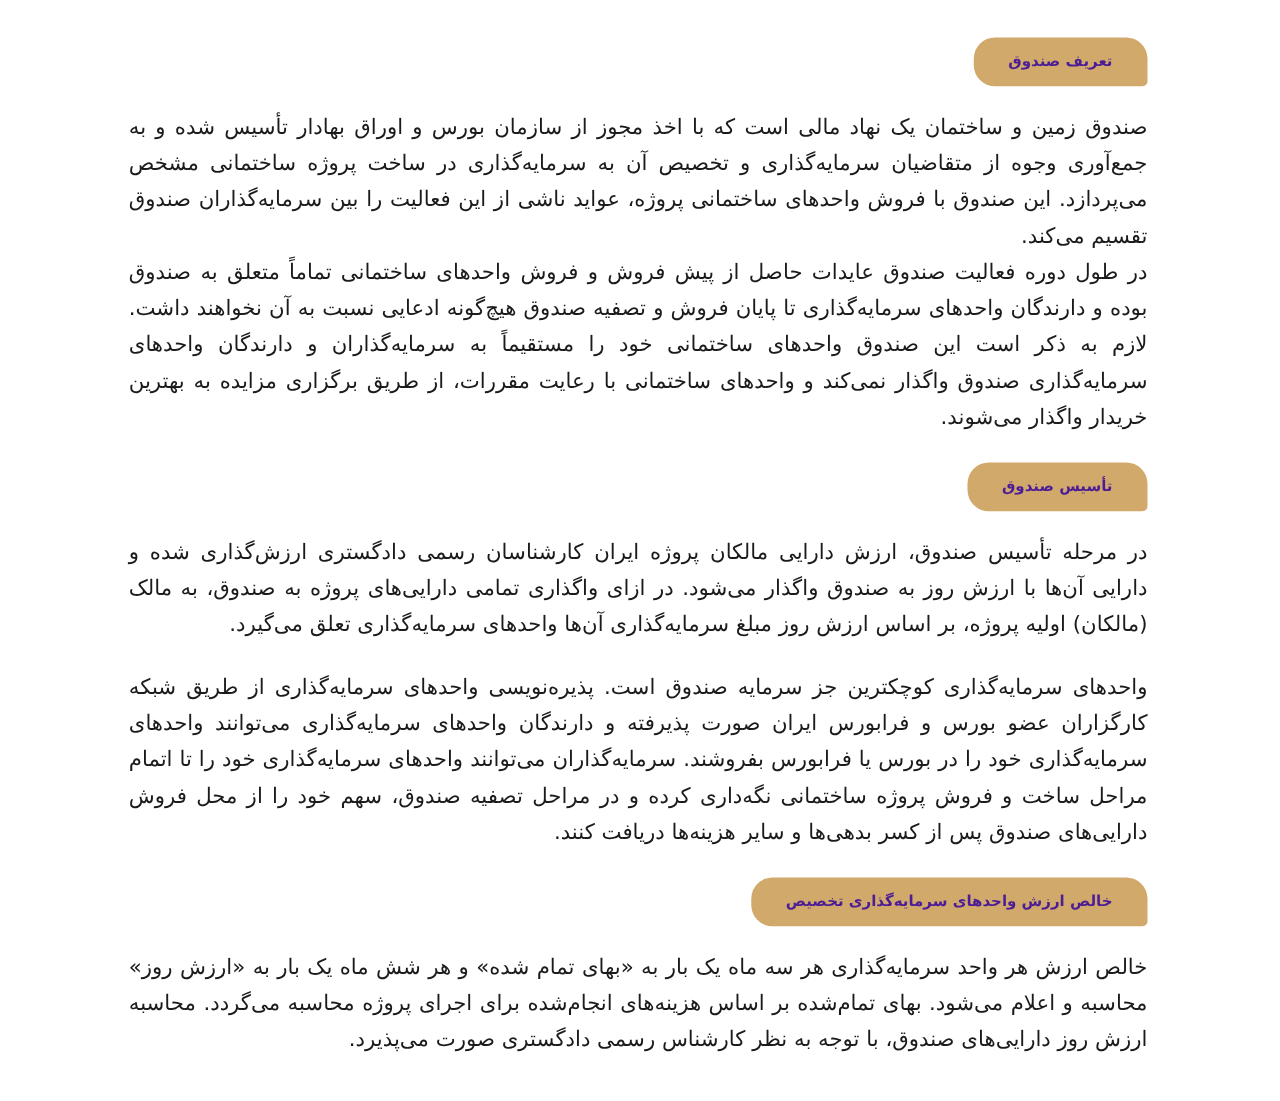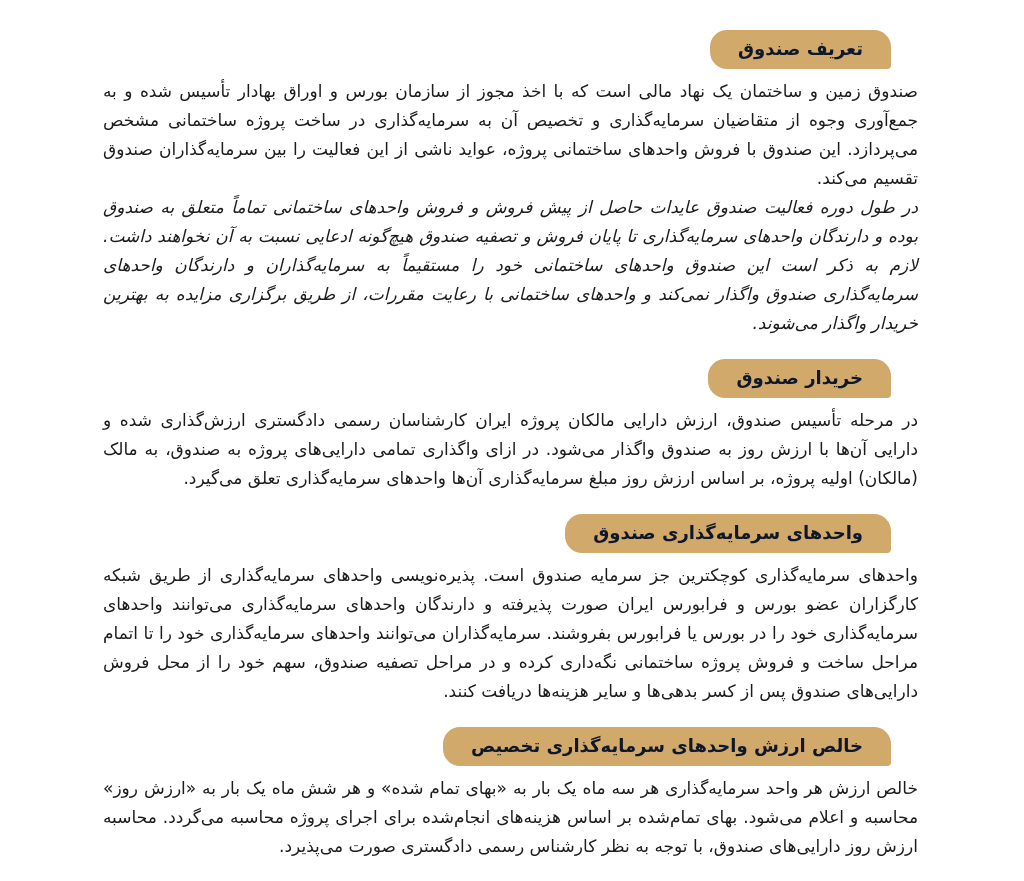--- a/index.html
+++ b/index.html
@@ -21,66 +21,61 @@
     height: 881px;
     padding: 30px 106px 8px 103px;
     background: #ffffff;
   }
   .sec {
     margin-bottom: 21px;
   }
   .sec-header {
     display: inline-block;
     background: #d1a96a;
-    color: #0f172a;
+    color: #4c1d95;
     font-weight: bold;
-    font-size: 18px;
+    font-size: 12px;
     line-height: 22px;
     padding: 8px 28px 9px 28px;
     border-radius: 17px 17px 4px 17px;
-    margin-right: 27px;
     margin-bottom: 3px;
   }
   .para {
     font-size: 17px;
     line-height: 29px;
     text-align: justify;
     text-justify: inter-word;
-    margin: 5px 0 0 0;
+    margin: 16px 0 0 0;
     color: #1b1b1b;
   }
   .para + .para {
     margin-top: 0;
-    font-style: italic;
   }
 </style>
 </head>
 <body>
 
 <div class="page">
 
   <section class="sec">
     <div class="sec-header">
       <span>تعریف صندوق</span>
     </div>
     <p class="para">صندوق زمین و ساختمان یک نهاد مالی است که با اخذ مجوز از سازمان بورس و اوراق بهادار تأسیس شده و به جمع‌آوری وجوه از متقاضیان سرمایه‌گذاری و تخصیص آن به سرمایه‌گذاری در ساخت پروژه ساختمانی مشخص می‌پردازد. این صندوق با فروش واحدهای ساختمانی پروژه، عواید ناشی از این فعالیت را بین سرمایه‌گذاران صندوق تقسیم می‌کند.</p>
     <p class="para">در طول دوره فعالیت صندوق عایدات حاصل از پیش فروش و فروش واحدهای ساختمانی تماماً متعلق به صندوق بوده و دارندگان واحدهای سرمایه‌گذاری تا پایان فروش و تصفیه صندوق هیچ‌گونه ادعایی نسبت به آن نخواهند داشت. لازم به ذکر است این صندوق واحدهای ساختمانی خود را مستقیماً به سرمایه‌گذاران و دارندگان واحدهای سرمایه‌گذاری صندوق واگذار نمی‌کند و واحدهای ساختمانی با رعایت مقررات، از طریق برگزاری مزایده به بهترین خریدار واگذار می‌شوند.</p>
   </section>
 
   <section class="sec">
     <div class="sec-header">
-      <span>خریدار صندوق</span>
+      <span>تأسیس صندوق</span>
     </div>
     <p class="para">در مرحله تأسیس صندوق، ارزش دارایی مالکان پروژه ایران کارشناسان رسمی دادگستری ارزش‌گذاری شده و دارایی آن‌ها با ارزش روز به صندوق واگذار می‌شود. در ازای واگذاری تمامی دارایی‌های پروژه به صندوق، به مالک (مالکان) اولیه پروژه، بر اساس ارزش روز مبلغ سرمایه‌گذاری آن‌ها واحدهای سرمایه‌گذاری تعلق می‌گیرد.</p>
   </section>
 
   <section class="sec">
-    <div class="sec-header">
-      <span>واحدهای سرمایه‌گذاری صندوق</span>
-    </div>
     <p class="para">واحدهای سرمایه‌گذاری کوچکترین جز سرمایه صندوق است. پذیره‌نویسی واحدهای سرمایه‌گذاری از طریق شبکه کارگزاران عضو بورس و فرابورس ایران صورت پذیرفته و دارندگان واحدهای سرمایه‌گذاری می‌توانند واحدهای سرمایه‌گذاری خود را در بورس یا فرابورس بفروشند. سرمایه‌گذاران می‌توانند واحدهای سرمایه‌گذاری خود را تا اتمام مراحل ساخت و فروش پروژه ساختمانی نگه‌داری کرده و در مراحل تصفیه صندوق، سهم خود را از محل فروش دارایی‌های صندوق پس از کسر بدهی‌ها و سایر هزینه‌ها دریافت کنند.</p>
   </section>
 
   <section class="sec">
     <div class="sec-header">
       <span>خالص ارزش واحدهای سرمایه‌گذاری تخصیص</span>
     </div>
     <p class="para">خالص ارزش هر واحد سرمایه‌گذاری هر سه ماه یک بار به «بهای تمام شده» و هر شش ماه یک بار به «ارزش روز» محاسبه و اعلام می‌شود. بهای تمام‌شده بر اساس هزینه‌های انجام‌شده برای اجرای پروژه محاسبه می‌گردد. محاسبه ارزش روز دارایی‌های صندوق، با توجه به نظر کارشناس رسمی دادگستری صورت می‌پذیرد.</p>
   </section>
 

